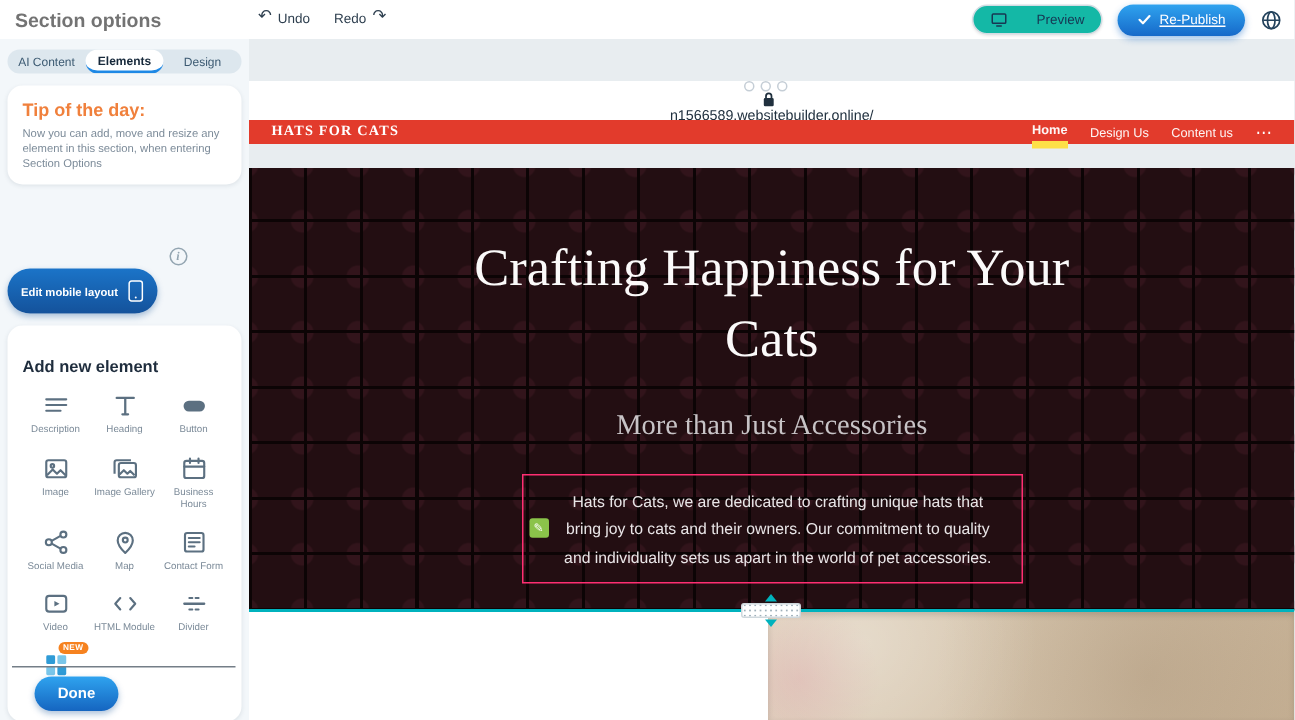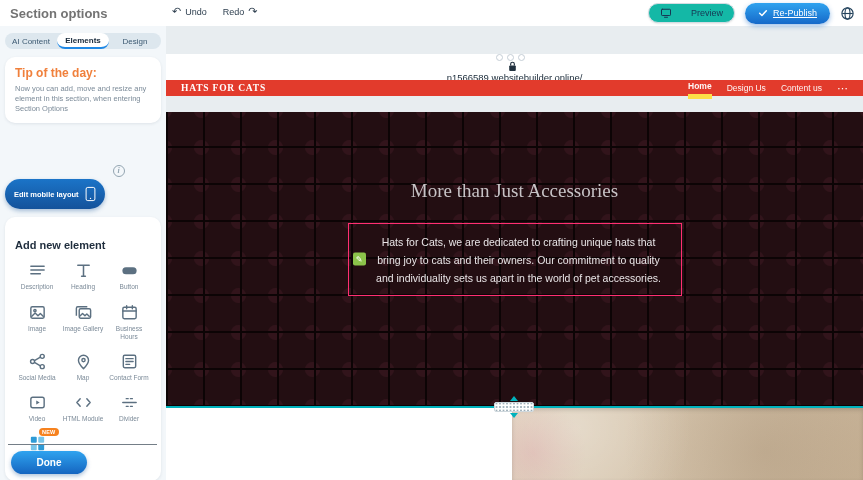--- a/index.html
+++ b/index.html
@@ -37,21 +37,21 @@
     font-size:8px; font-style:italic; font-weight:bold; display:flex; align-items:center; justify-content:center; cursor:pointer; font-family:"Liberation Serif",serif; }
   .add-title { font-size:11px; font-weight:bold; color:#1f2d3d;margin-top:13px; }
   .egrid { display:grid; grid-template-columns:repeat(3,1fr); row-gap:11px; column-gap:2px; margin-top:10px; }
   .cell { display:flex; flex-direction:column; align-items:center; gap:3px; text-align:center; cursor:pointer; position:relative; }
   .eicon { height:19px; display:flex; align-items:flex-end; position:relative; }
   .eicon svg { width:19px; height:19px; }
   .elabel { font-size:6.5px; color:#7b8a98; line-height:1.25; max-width:44px; }
   .badge-new { position:absolute; top:-6px; right:-12px; background:#f6821f; color:#fff; font-size:5.5px; font-weight:bold;
     padding:1px 3px; border-radius:4px; letter-spacing:.2px; }
   .sidebar-divider { position:absolute; bottom:35px; left:8px; right:9px; border-top:1px solid #747e87; }
-  .btn-done { position:absolute; bottom:6px; left:11px; width:76px; height:23px; border-radius:13px;
+  .btn-done { position:absolute; bottom:6px; left:23px; width:56px; height:23px; border-radius:13px;
     background:linear-gradient(180deg,#2fa3ef,#1565c0); color:#fff; font-size:10px; font-weight:bold;
     display:flex; align-items:center; justify-content:center; cursor:pointer; box-shadow:0 2px 4px rgba(20,80,150,.35); }
 
   
   .main { position:absolute; top:26px; left:166px; right:0; bottom:0; background:#e8edf0; }
   .browser-bar { position:absolute; top:28px; left:0; right:0; height:26px; background:#fff; display:flex; align-items:center; padding:0 7px;flex-direction:column; }
   .dots { display:flex; gap:4px; margin-right:9px; }
   .dot { width:7px; height:7px; border-radius:50%; border:1px solid #c5ced6; background:#fff; }
   .lock svg { width:9px; height:11px; display:block; margin-right:5px; }
   .url { font-size:9.5px; color:#20303e; }
@@ -323,20 +323,21 @@
       <span class="site-logo">HATS FOR CATS</span>
       <div class="site-nav">
         <span class="nav-item active">Home</span>
         <span class="nav-item">Design Us</span>
         <span class="nav-item">Content us</span>
         <span class="nav-more">⋯</span>
       </div>
     </div>
 
     <div class="hero">
+      <div class="hero-heading">Crafting Happiness for Your Cats</div>
       <div class="hero-sub">More than Just Accessories</div>
       <div class="hero-para-box">
         <span class="ai-chip">✎</span>
         <span class="hero-para">Hats for Cats, we are dedicated to crafting unique hats that bring joy to cats and their owners. Our commitment to quality and individuality sets us apart in the world of pet accessories.</span>
       </div>
     </div>
 
     <div class="section-divider"></div>
     <div class="section-handle">
       <span class="tri-up"></span>

